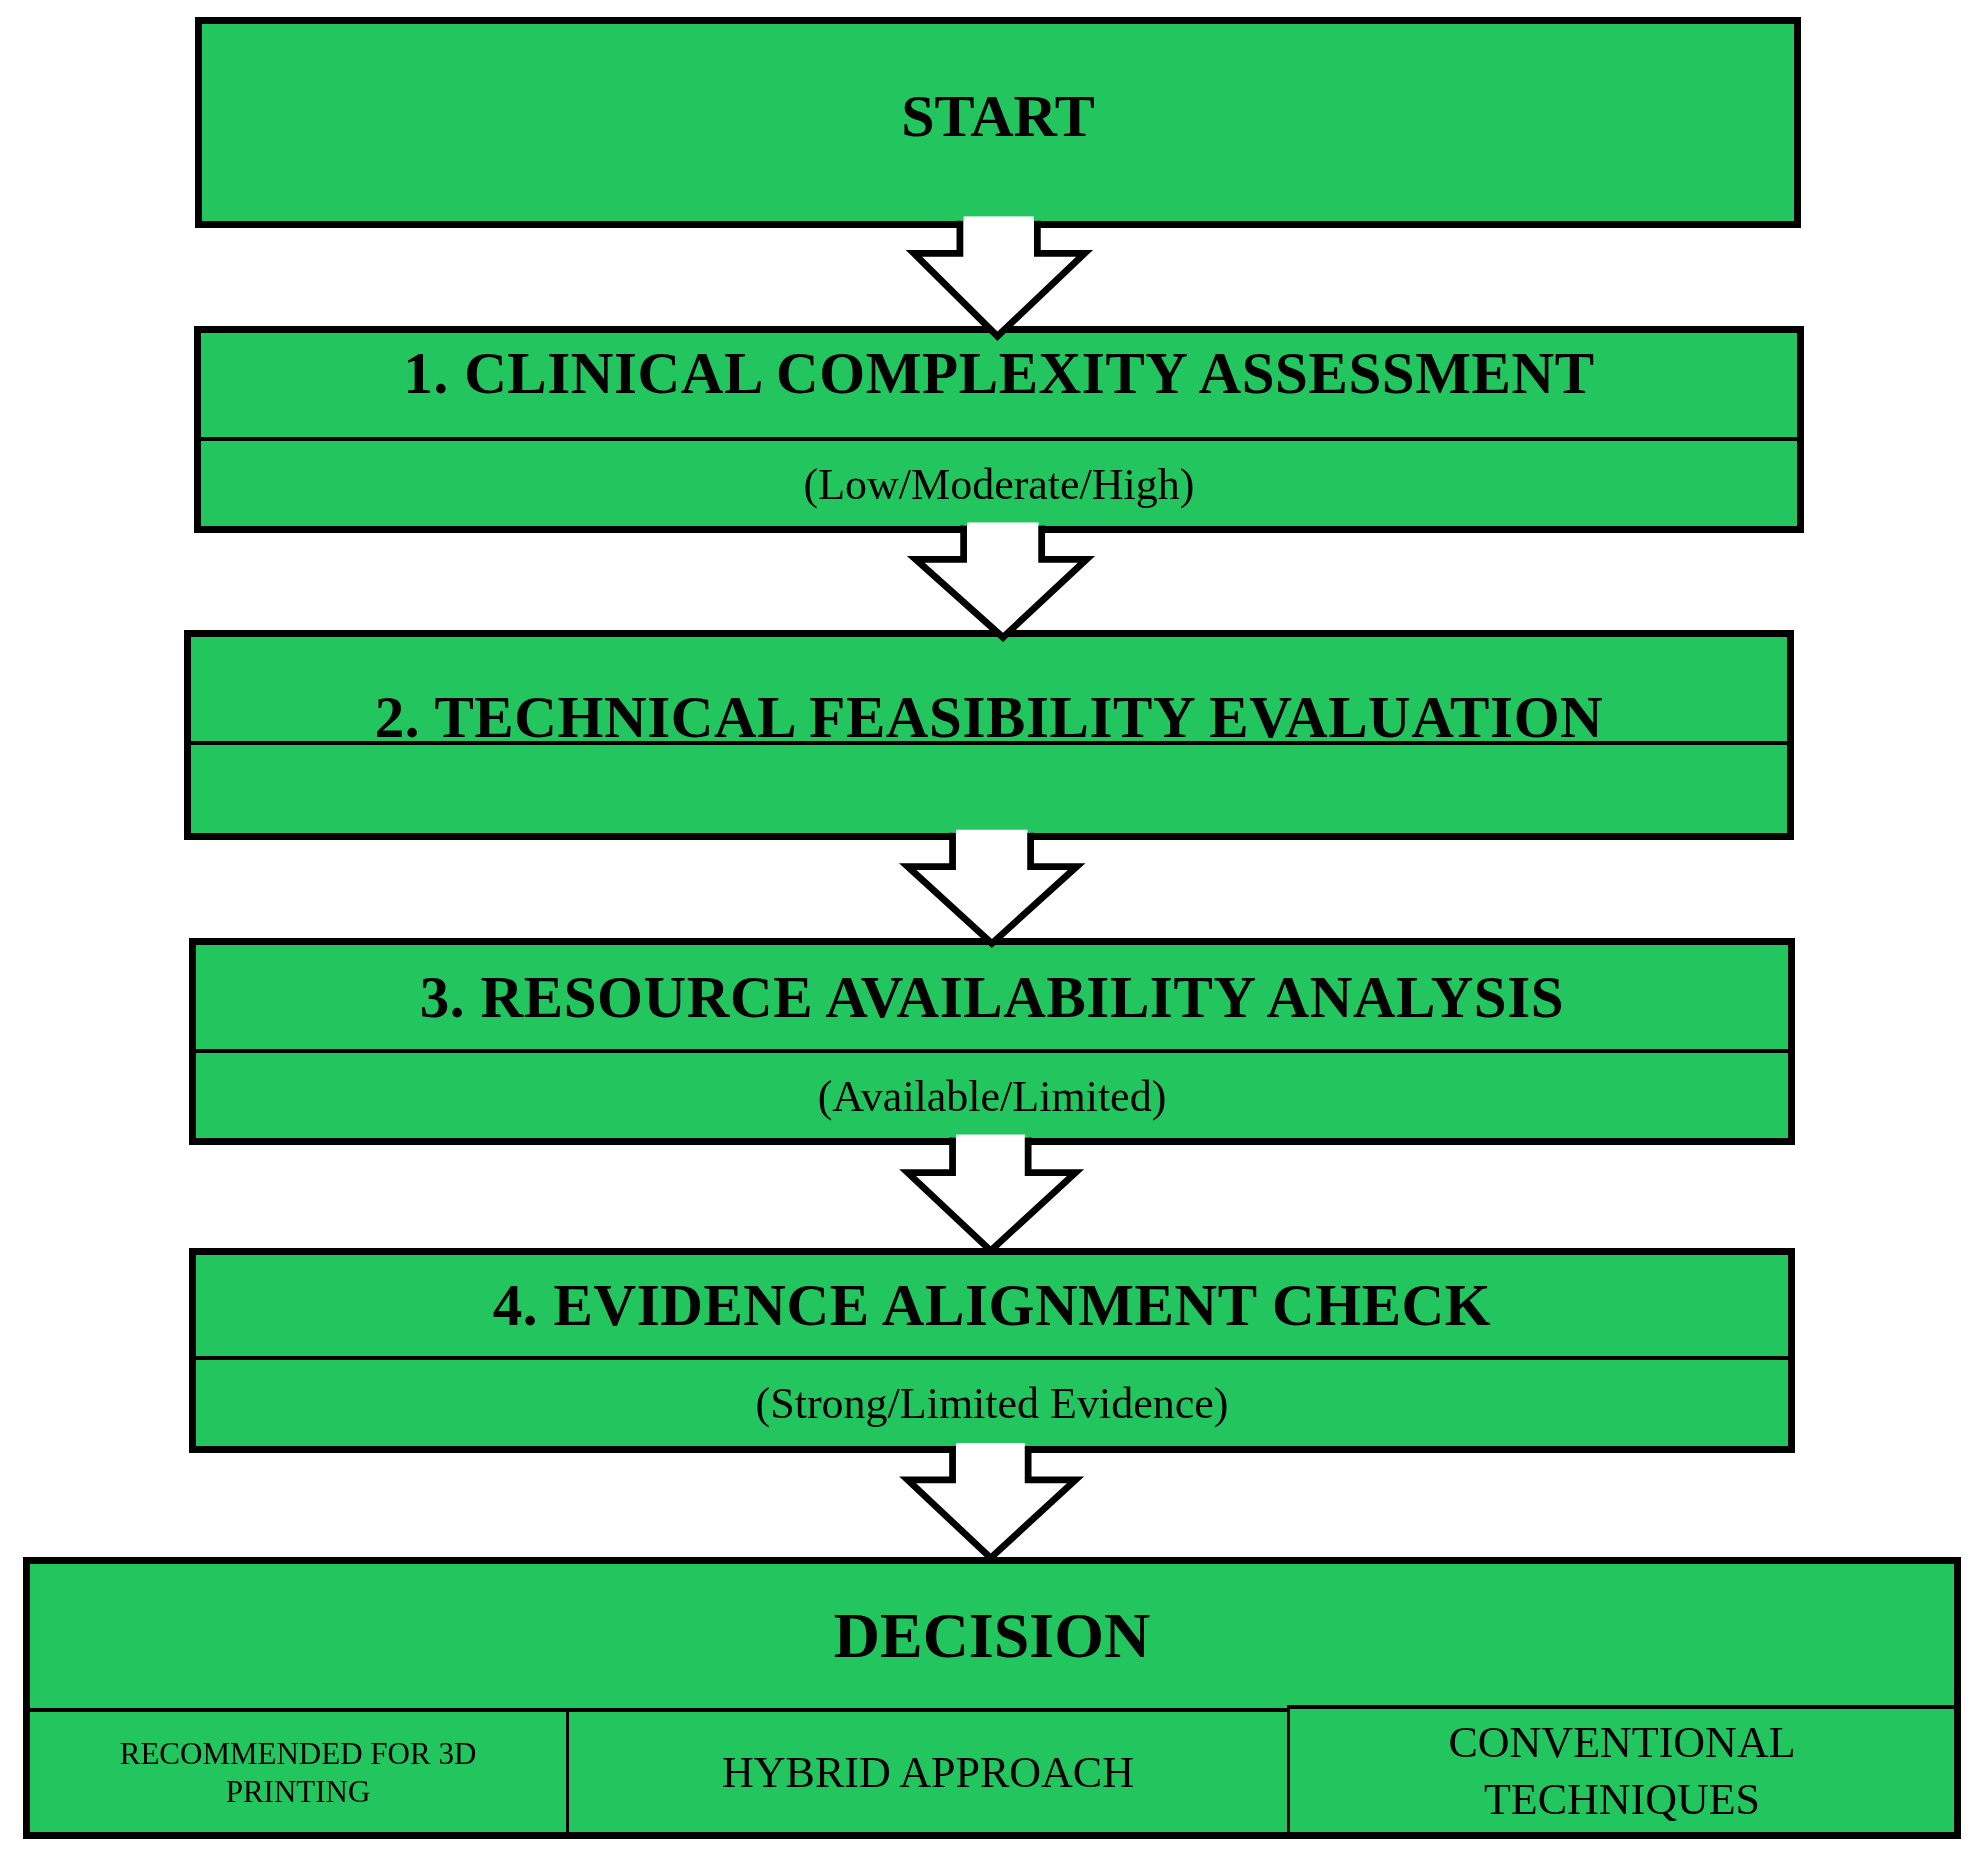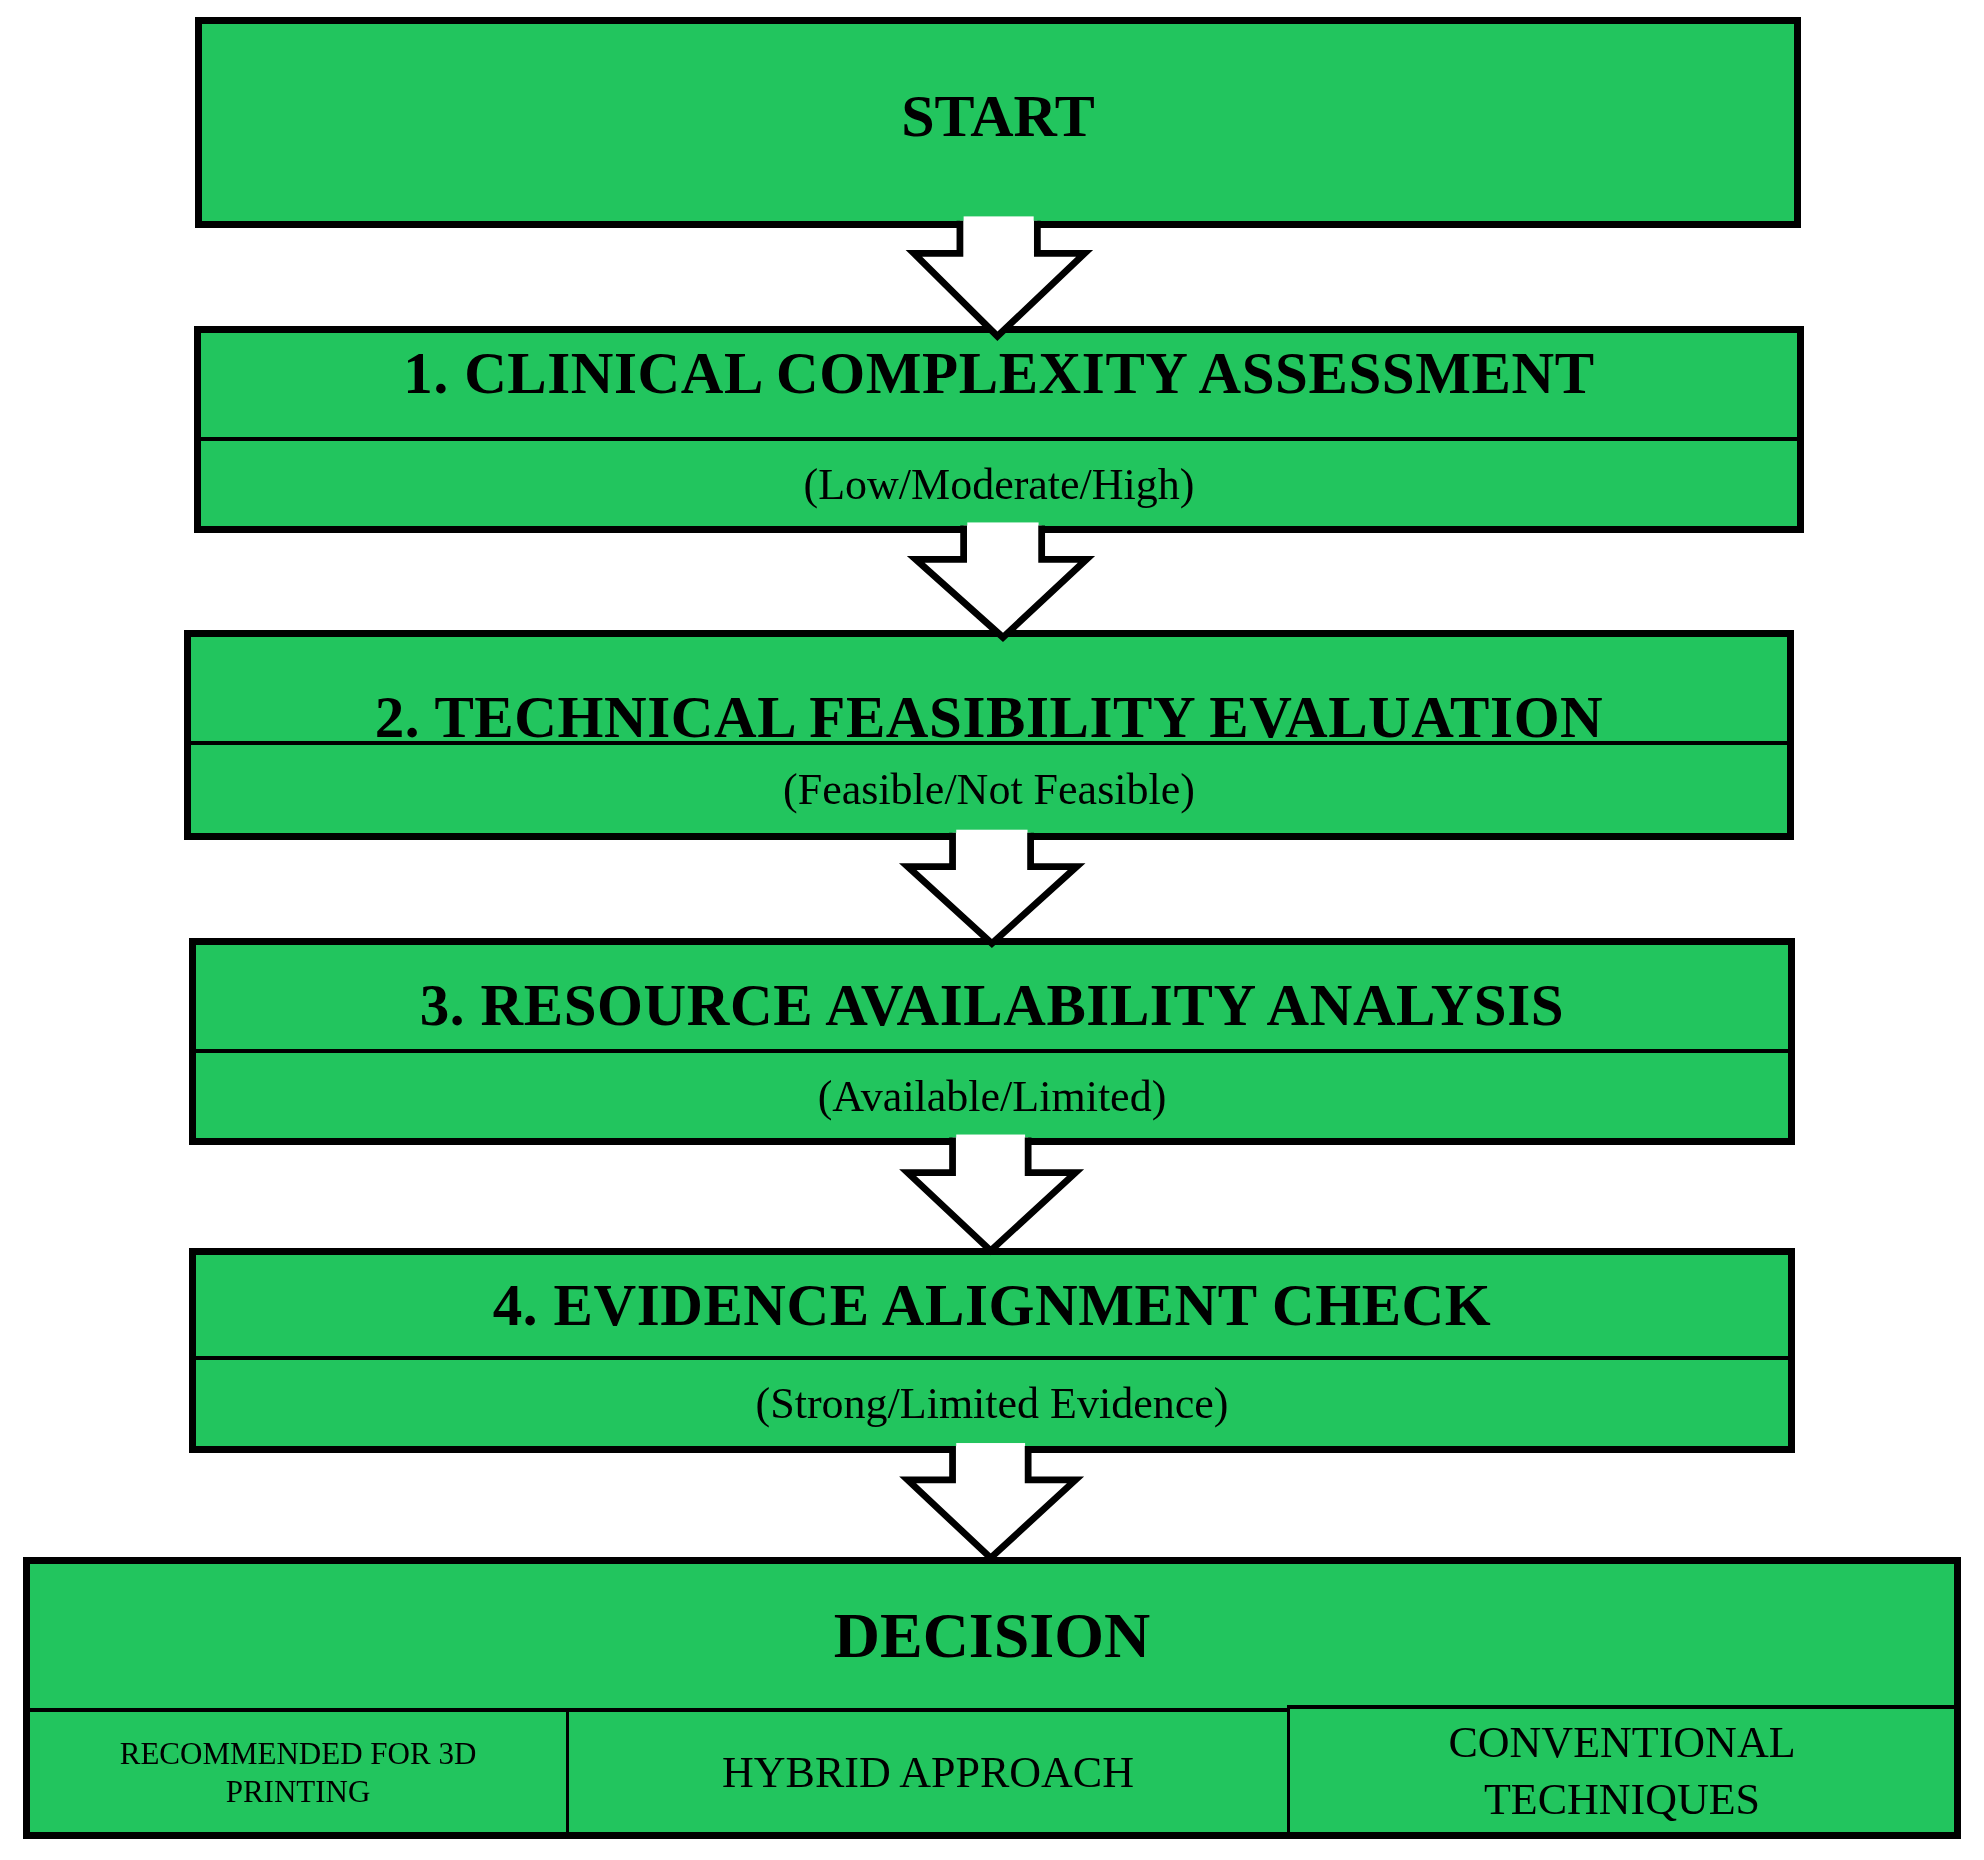--- a/index.html
+++ b/index.html
@@ -29,25 +29,24 @@
 
 <div class="box" style="left:194px; top:326px; width:1610px; height:207px;">
   <div class="step-title" style="height:80px;">1. CLINICAL COMPLEXITY ASSESSMENT</div>
   <div class="step-divider" style="top:104px;"></div>
   <div class="step-sub" style="top:109px;">(Low/Moderate/High)</div>
 </div>
 
 <div class="box" style="left:184px; top:630px; width:1610px; height:210px;">
   <div class="step-title" style="height:104px;margin-top:28px;">2. TECHNICAL FEASIBILITY EVALUATION</div>
   <div class="step-divider" style="top:104px;"></div>
-  <div class="step-sub" style="top:109px;">(Feasible/Not Feasible)</div>
 </div>
 
 <div class="box" style="left:189px; top:938px; width:1606px; height:207px;">
-  <div class="step-title" style="height:104px;margin-top:8px;">3. RESOURCE AVAILABILITY ANALYSIS</div>
+  <div class="step-title" style="height:104px;">3. RESOURCE AVAILABILITY ANALYSIS</div>
   <div class="step-divider" style="top:104px;"></div>
   <div class="step-sub" style="top:109px;">(Available/Limited)</div>
 </div>
 
 <div class="box" style="left:189px; top:1248px; width:1606px; height:205px;">
   <div class="step-title" style="height:101px;">4. EVIDENCE ALIGNMENT CHECK</div>
   <div class="step-divider" style="top:101px;"></div>
   <div class="step-sub" style="top:105px;">(Strong/Limited Evidence)</div>
 </div>
 

